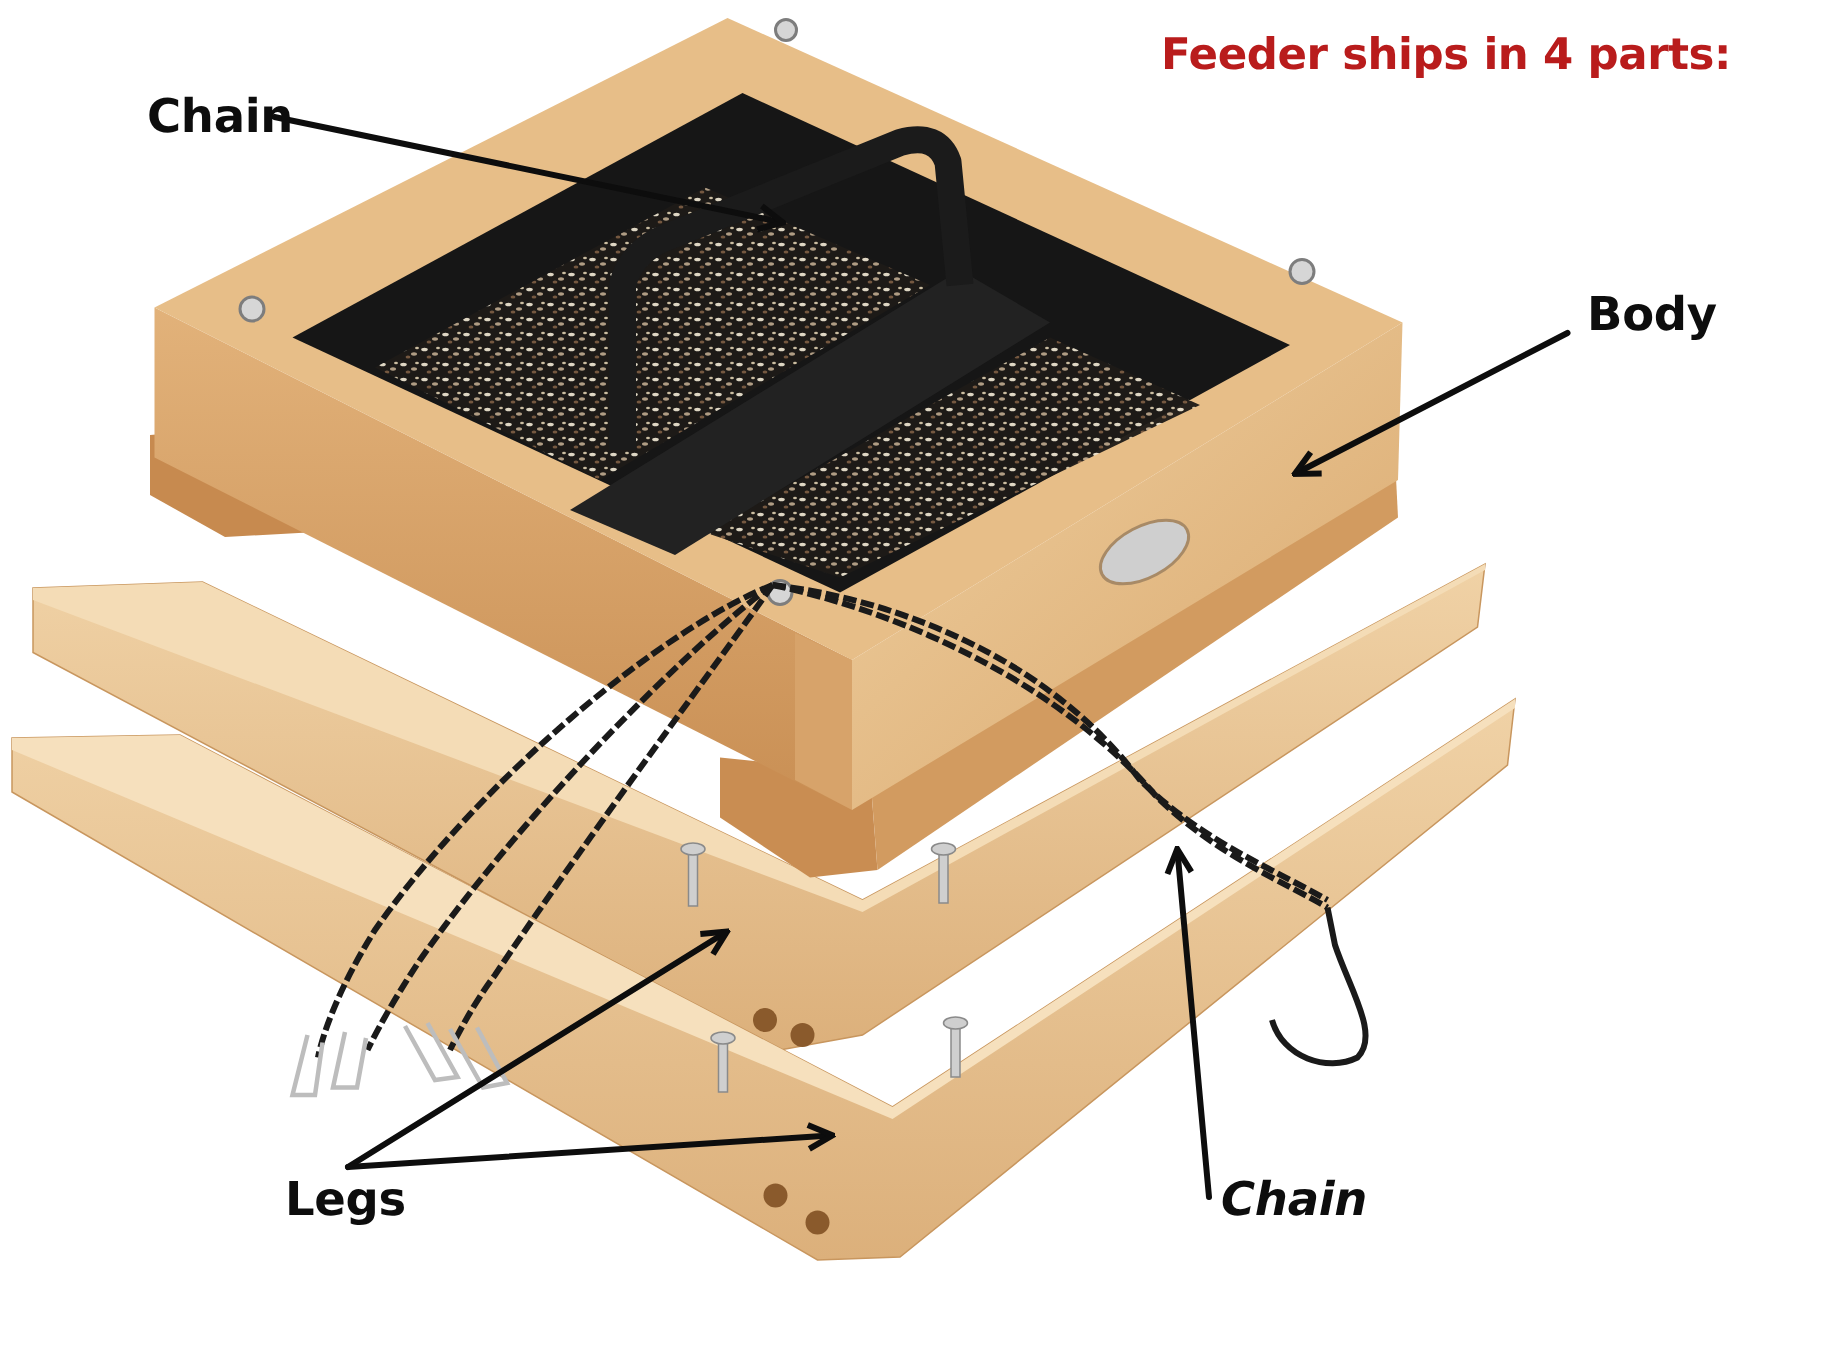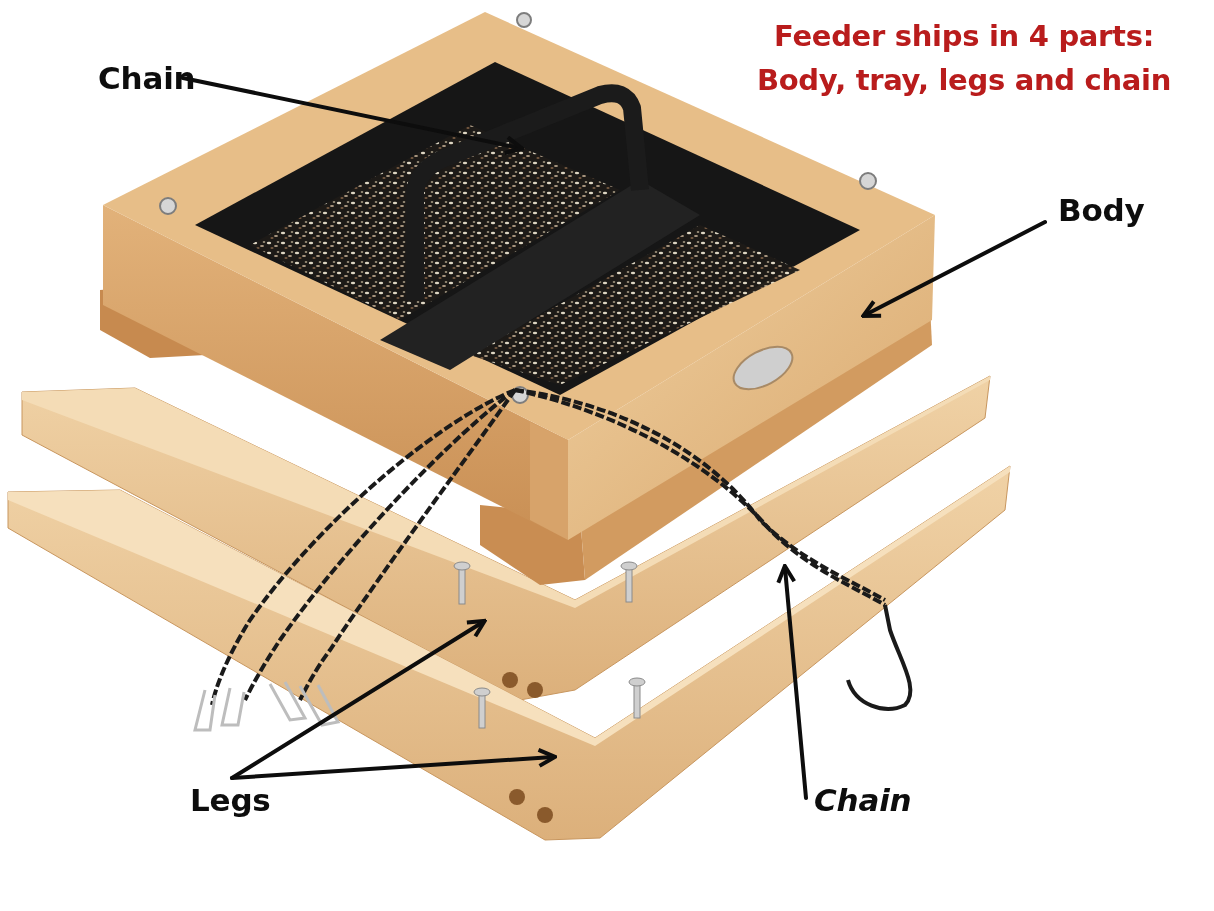--- a/index.html
+++ b/index.html
@@ -119,20 +119,19 @@
       <line x1="183" y1="78" x2="520" y2="148"></line>
       <line x1="1045" y1="222" x2="865" y2="315"></line>
       <line x1="232" y1="778" x2="483" y2="622"></line>
       <line x1="232" y1="778" x2="553" y2="757"></line>
       <line x1="806" y1="798" x2="785" y2="568"></line>
     </g>
   </svg>
 
   <div class="headline">
     <div>Feeder ships in 4 parts:</div>
-    <div>Body, tray, legs and chain</div>
   </div>
 
   <div class="label" style="left:98px; top:60px;">Chain</div>
   <div class="label" style="left:1058px; top:192px;">Body</div>
   <div class="label" style="left:190px; top:782px;">Legs</div>
   <div class="label" style="left:814px; top:782px;font-style:italic;">Chain</div>
 </div>
 
 </body></html>

